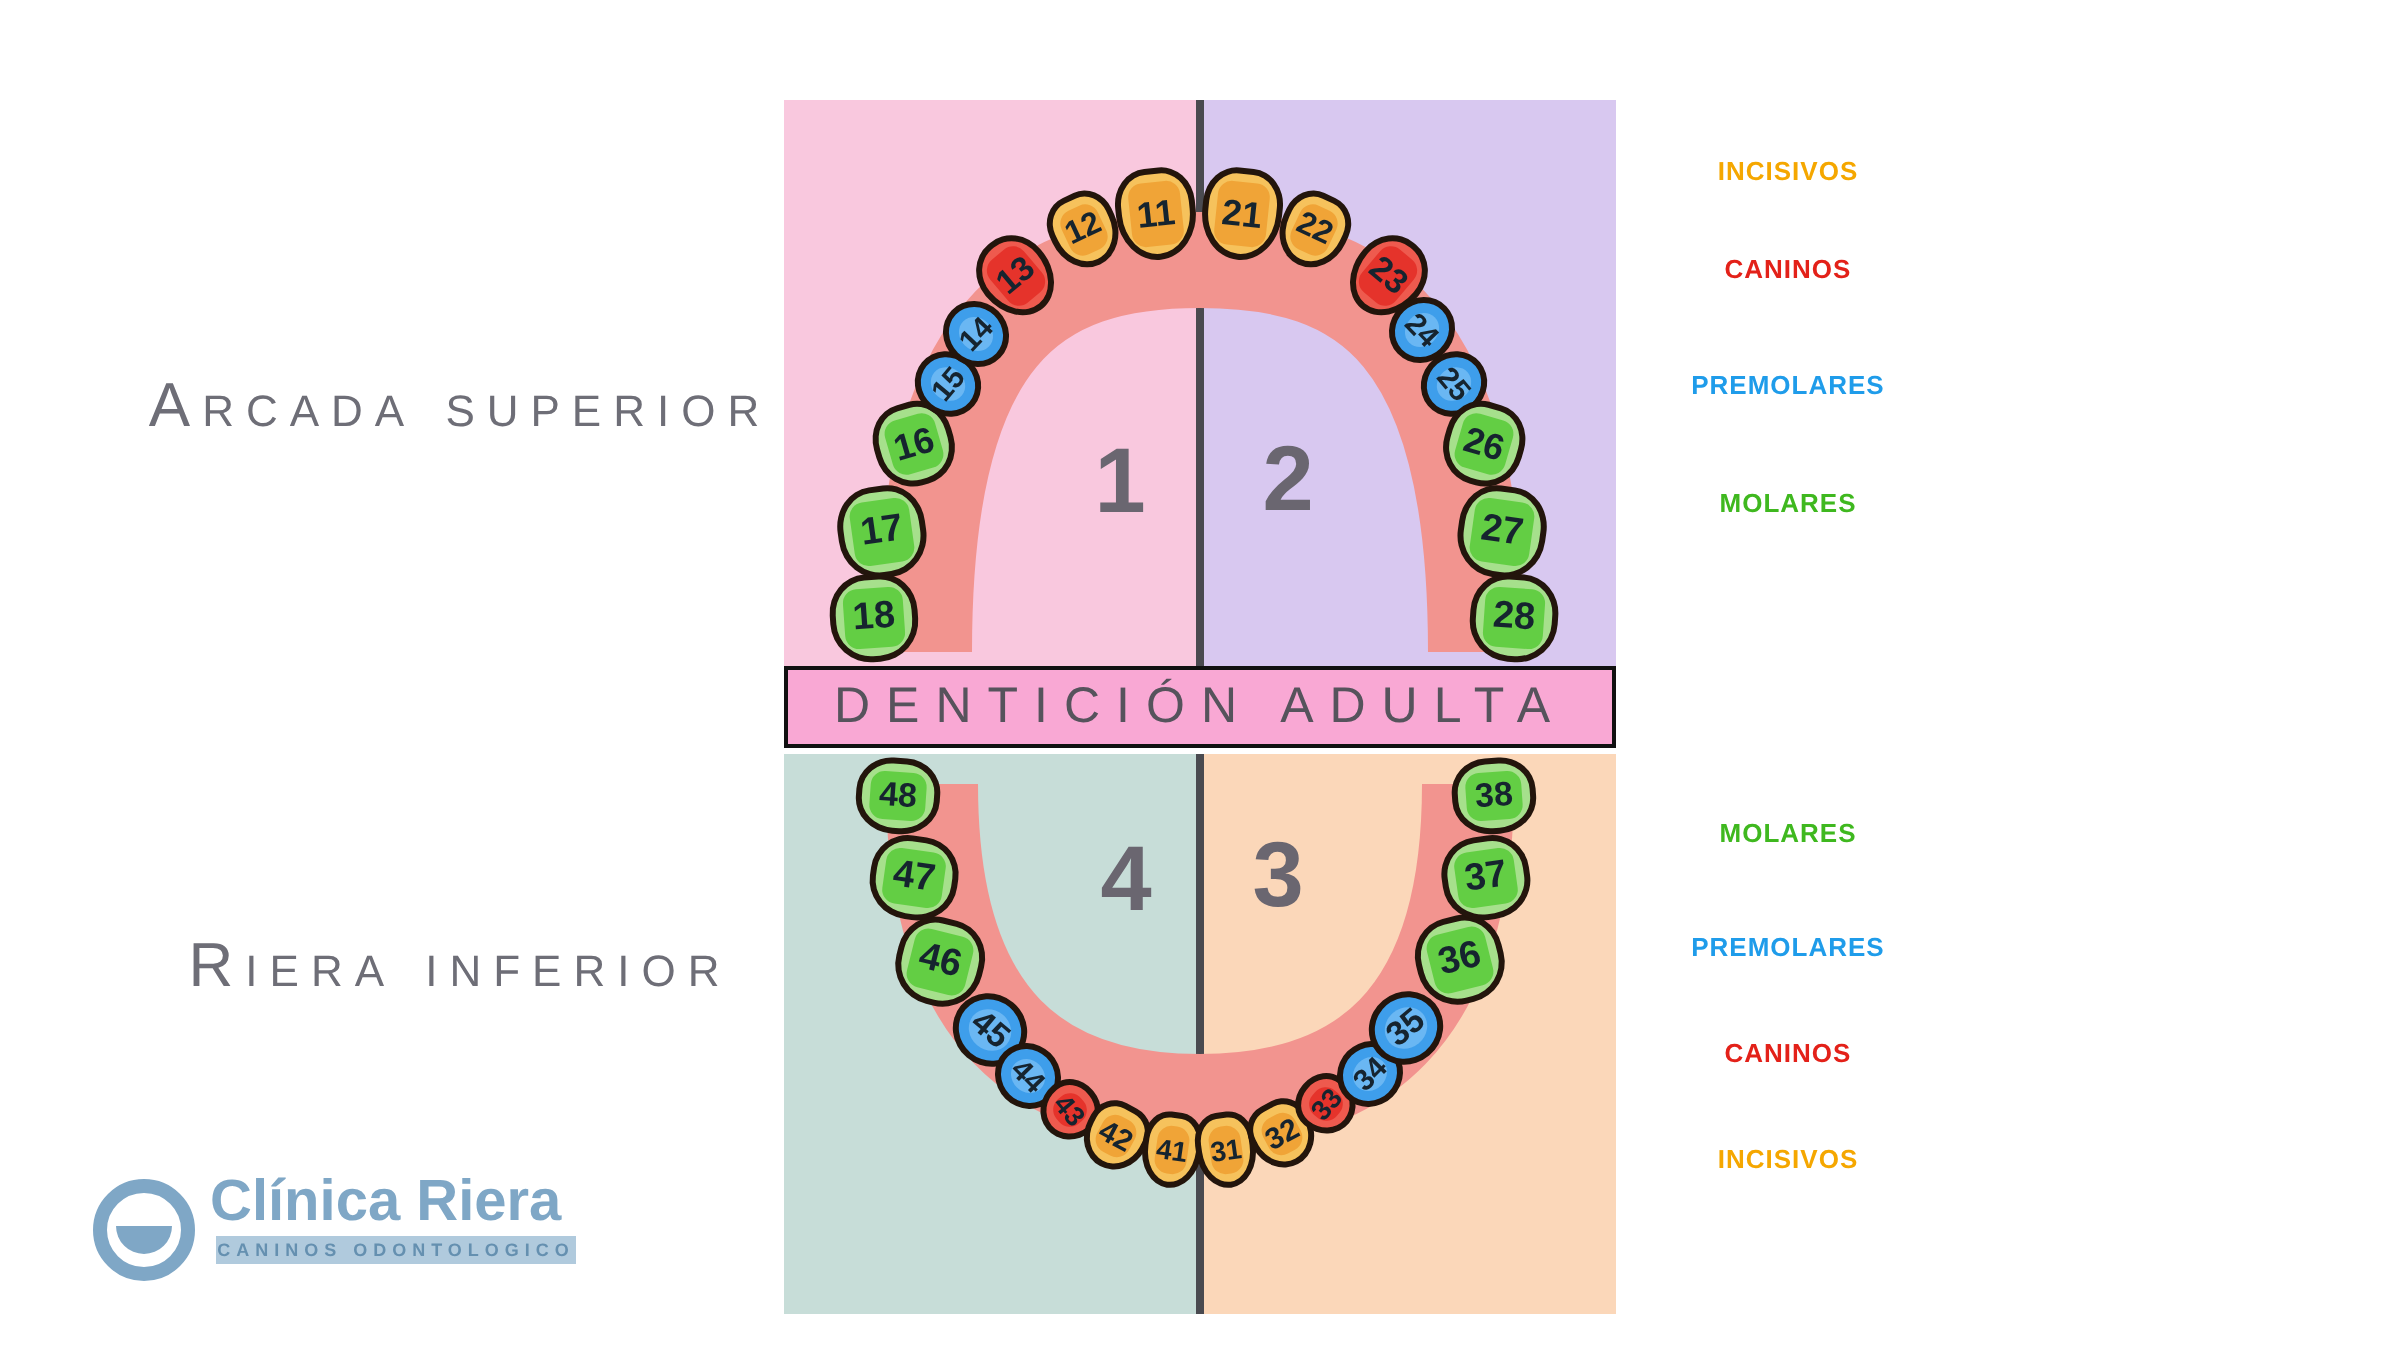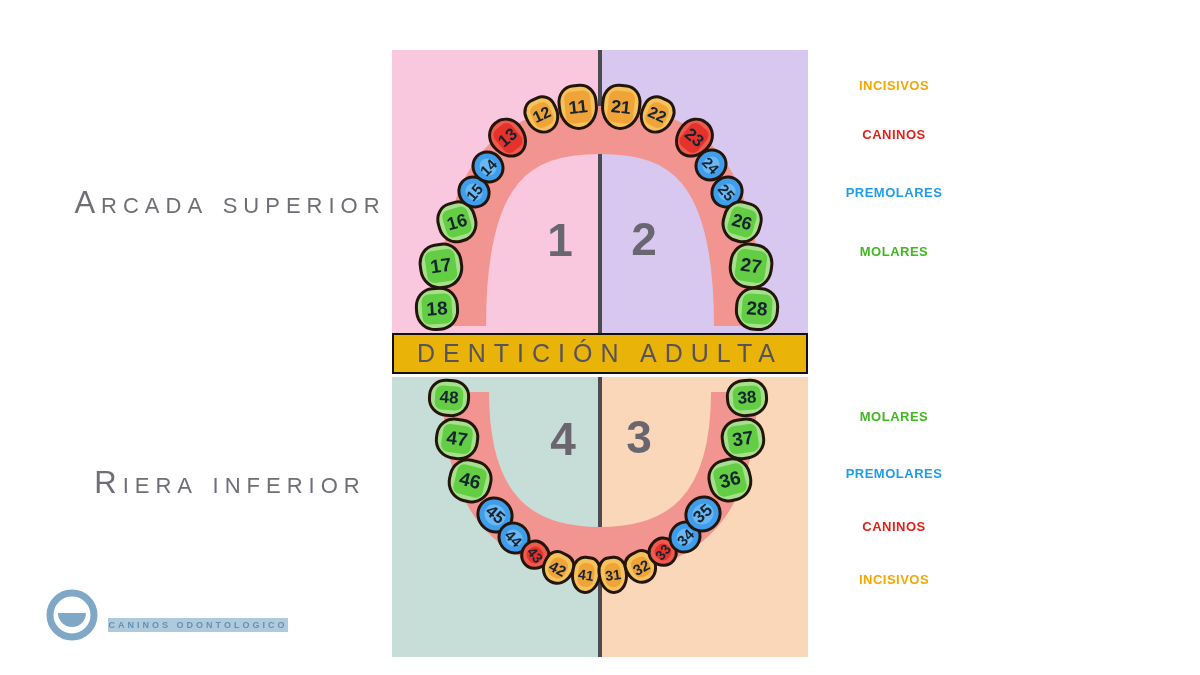--- a/index.html
+++ b/index.html
@@ -38,21 +38,21 @@
                    background:var(--inner); }
   .tooth .num { position:relative; z-index:1; font-weight:700; color:#16242F; }
   .tooth.incisor  { border-radius:46% 46% 56% 56% / 44% 44% 58% 58%; }
   .tooth.canine   { border-radius:50% 50% 52% 52% / 46% 46% 56% 56%; }
   .tooth.premolar { border-radius:50%; }
   .tooth.premolar::before { border-radius:50%; inset:5px; }
   .tooth.molar    { border-radius:42% 42% 46% 46% / 44% 44% 46% 46%; }
 
   
   .banner { position:absolute; left:0; top:283px; width:416px; height:41px; z-index:4;
-            background:#eab308; border:2px solid #111; display:flex;
+            background:#f9a8d4; border:2px solid #111; display:flex;
             align-items:center; justify-content:center;
             font-size:25px; letter-spacing:8px; color:#56535C; font-weight:400; }
 
   
   .legend { position:absolute; left:794px; width:200px; height:215px; }
   .legend.top { top:70px; }
   .legend.bottom { top:400px; }
   .legend-item { position:absolute; left:0; width:200px; text-align:center;
                  font-size:13px; font-weight:700; letter-spacing:0.5px; }
   .legend.top    .legend-item:nth-child(1){top:8px;}
@@ -212,16 +212,17 @@
       <div class="legend-item" style="color: rgb(31, 156, 234);">PREMOLARES</div>
       <div class="legend-item" style="color: rgb(227, 33, 25);">CANINOS</div>
       <div class="legend-item" style="color: rgb(245, 167, 0);">INCISIVOS</div>
     </div>
 
   <div class="logo">
     <svg class="logo-icon" width="56" height="58" viewBox="0 0 56 58">
       <circle cx="27" cy="28" r="22" fill="none" stroke="#7FA7C6" stroke-width="7"></circle>
       <path d="M 13 26 L 41 26 A 14 14 0 0 1 13 26 Z" fill="#7FA7C6"></path>
     </svg>
+    <div class="logo-name">Clínica Riera</div>
     <div class="logo-tagline">CANINOS ODONTOLOGICO</div>
   </div>
 
 </div>
 
 </body></html>

